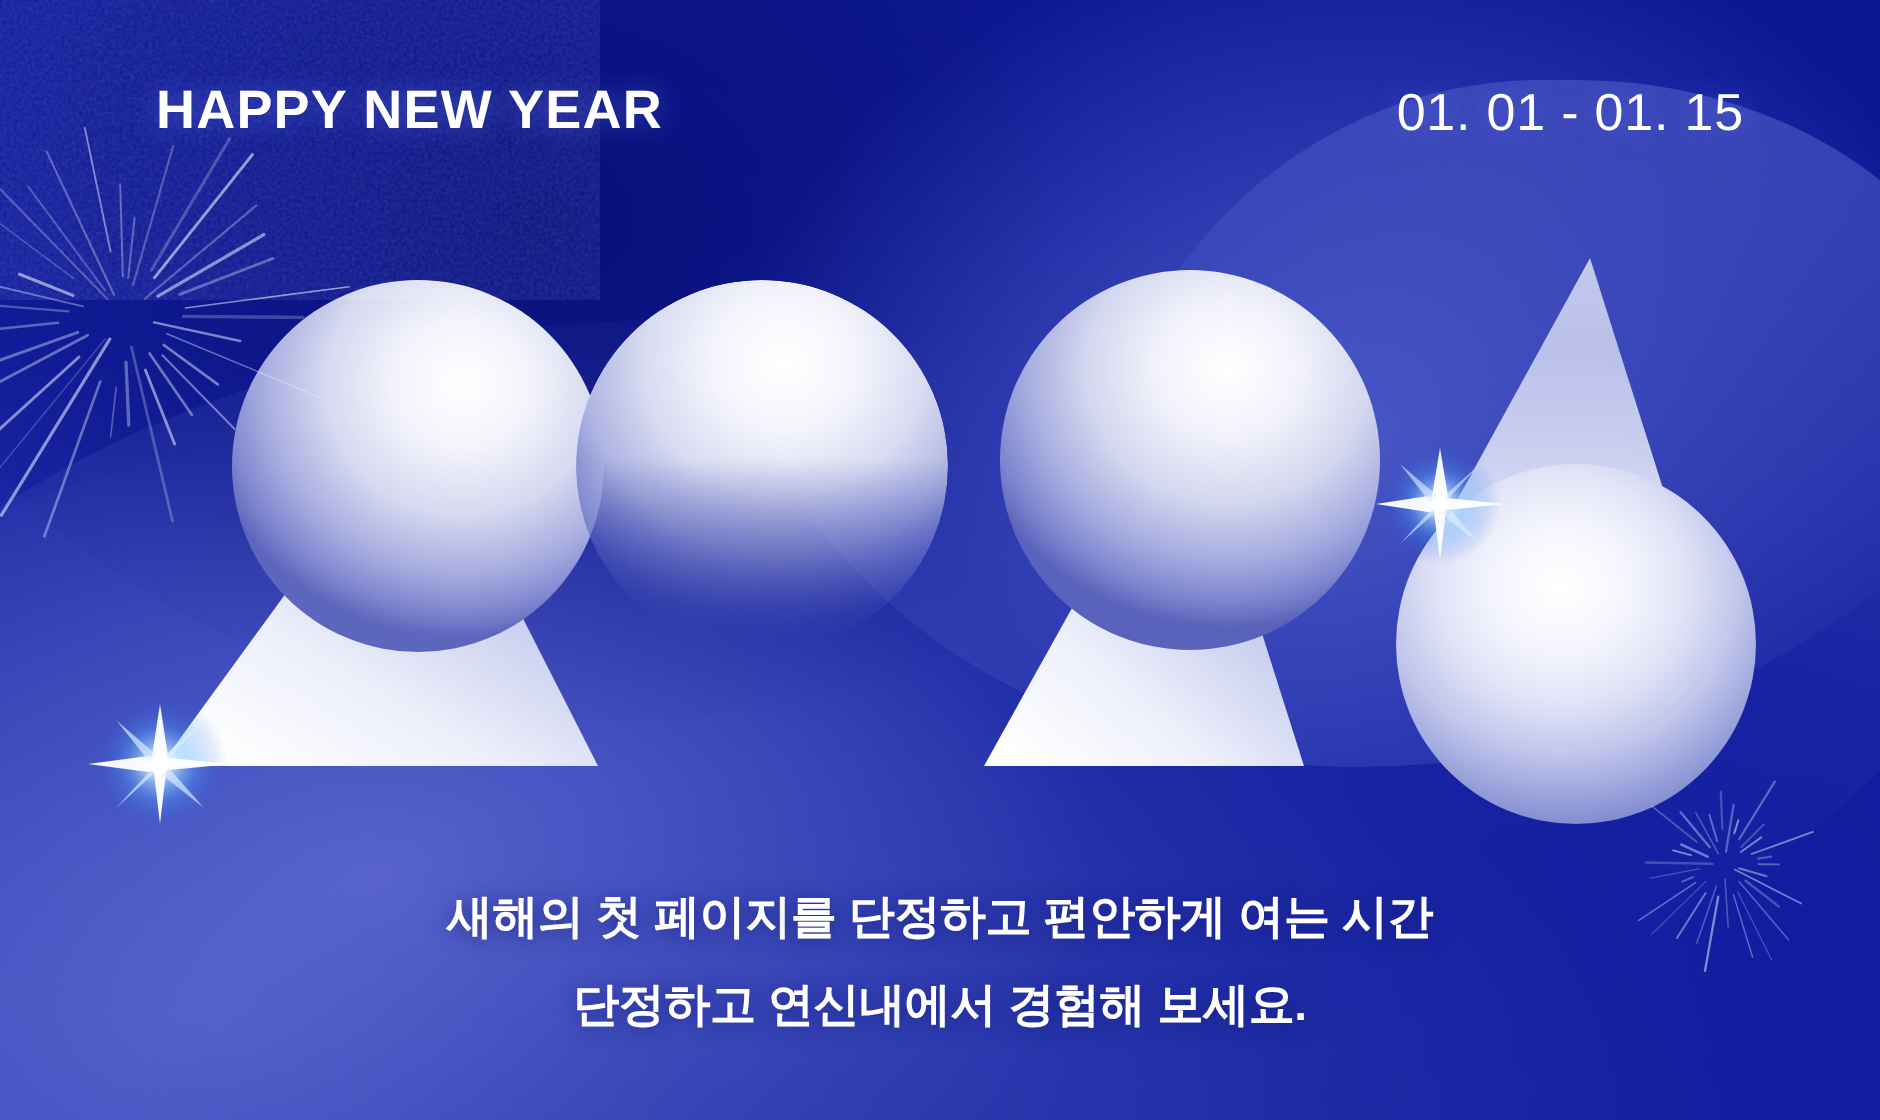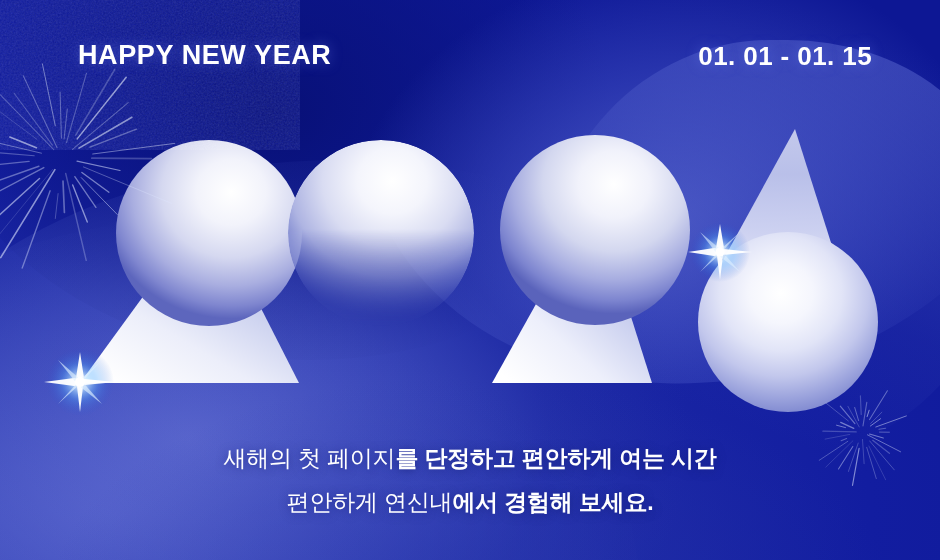--- a/index.html
+++ b/index.html
@@ -143,41 +143,41 @@
     font-size: 27px;
     font-weight: 700;
     letter-spacing: .6px;
     color: #ffffff;
     text-shadow: 0 0 14px rgba(120,140,255,.45);
   }
   .daterange {
     position: absolute;
     right: 68px; top: 41px;
     font-size: 26px;
-    font-weight: 700;
+    font-weight: 400;
     letter-spacing: .4px;
     color: #ffffff;
     text-shadow: 0 0 14px rgba(120,140,255,.45);
   }
   .subcopy {
     position: absolute;
     left: 0; right: 0;
     top: 436px;
     text-align: center;
     color: #ffffff;
   }
   .subline {
     display: block;
     font-size: 23px;
     line-height: 44px;
     letter-spacing: -.2px;
     color: #ffffff;
     text-shadow: 0 1px 10px rgba(20,30,120,.7);
   }
-  .subline .em { font-weight: 400; }
+  .subline .em { font-weight: 700; }
   .subline .rg { font-weight: 700; }
 </style>
 </head>
 <body>
 
 <div id="banner">
 
   <div class="bg-base"></div>
   <div class="bg-dark-top"></div>
   <div class="bg-blob-topright"></div>
@@ -356,16 +356,16 @@
       <feColorMatrix type="saturate" values="0"></feColorMatrix>
     </filter>
     <rect width="100%" height="100%" filter="url(#noiseG)"></rect>
   </svg>
 
   <div class="headline">HAPPY NEW YEAR</div>
   <div class="daterange">01. 01 - 01. 15</div>
 
   <div class="subcopy">
     <span class="subline"><span class="em">새해의 첫 페이지</span><span class="rg">를 단정하고 편안하게 여는 시간</span></span>
-    <span class="subline"><span class="em">편안하게 연신내</span><span class="rg">에서 경험해 보세요.</span></span>
+    <span class="subline"><span class="em">단정하고 연신내</span><span class="rg">에서 경험해 보세요.</span></span>
   </div>
 
 </div>
 
 </body></html>

